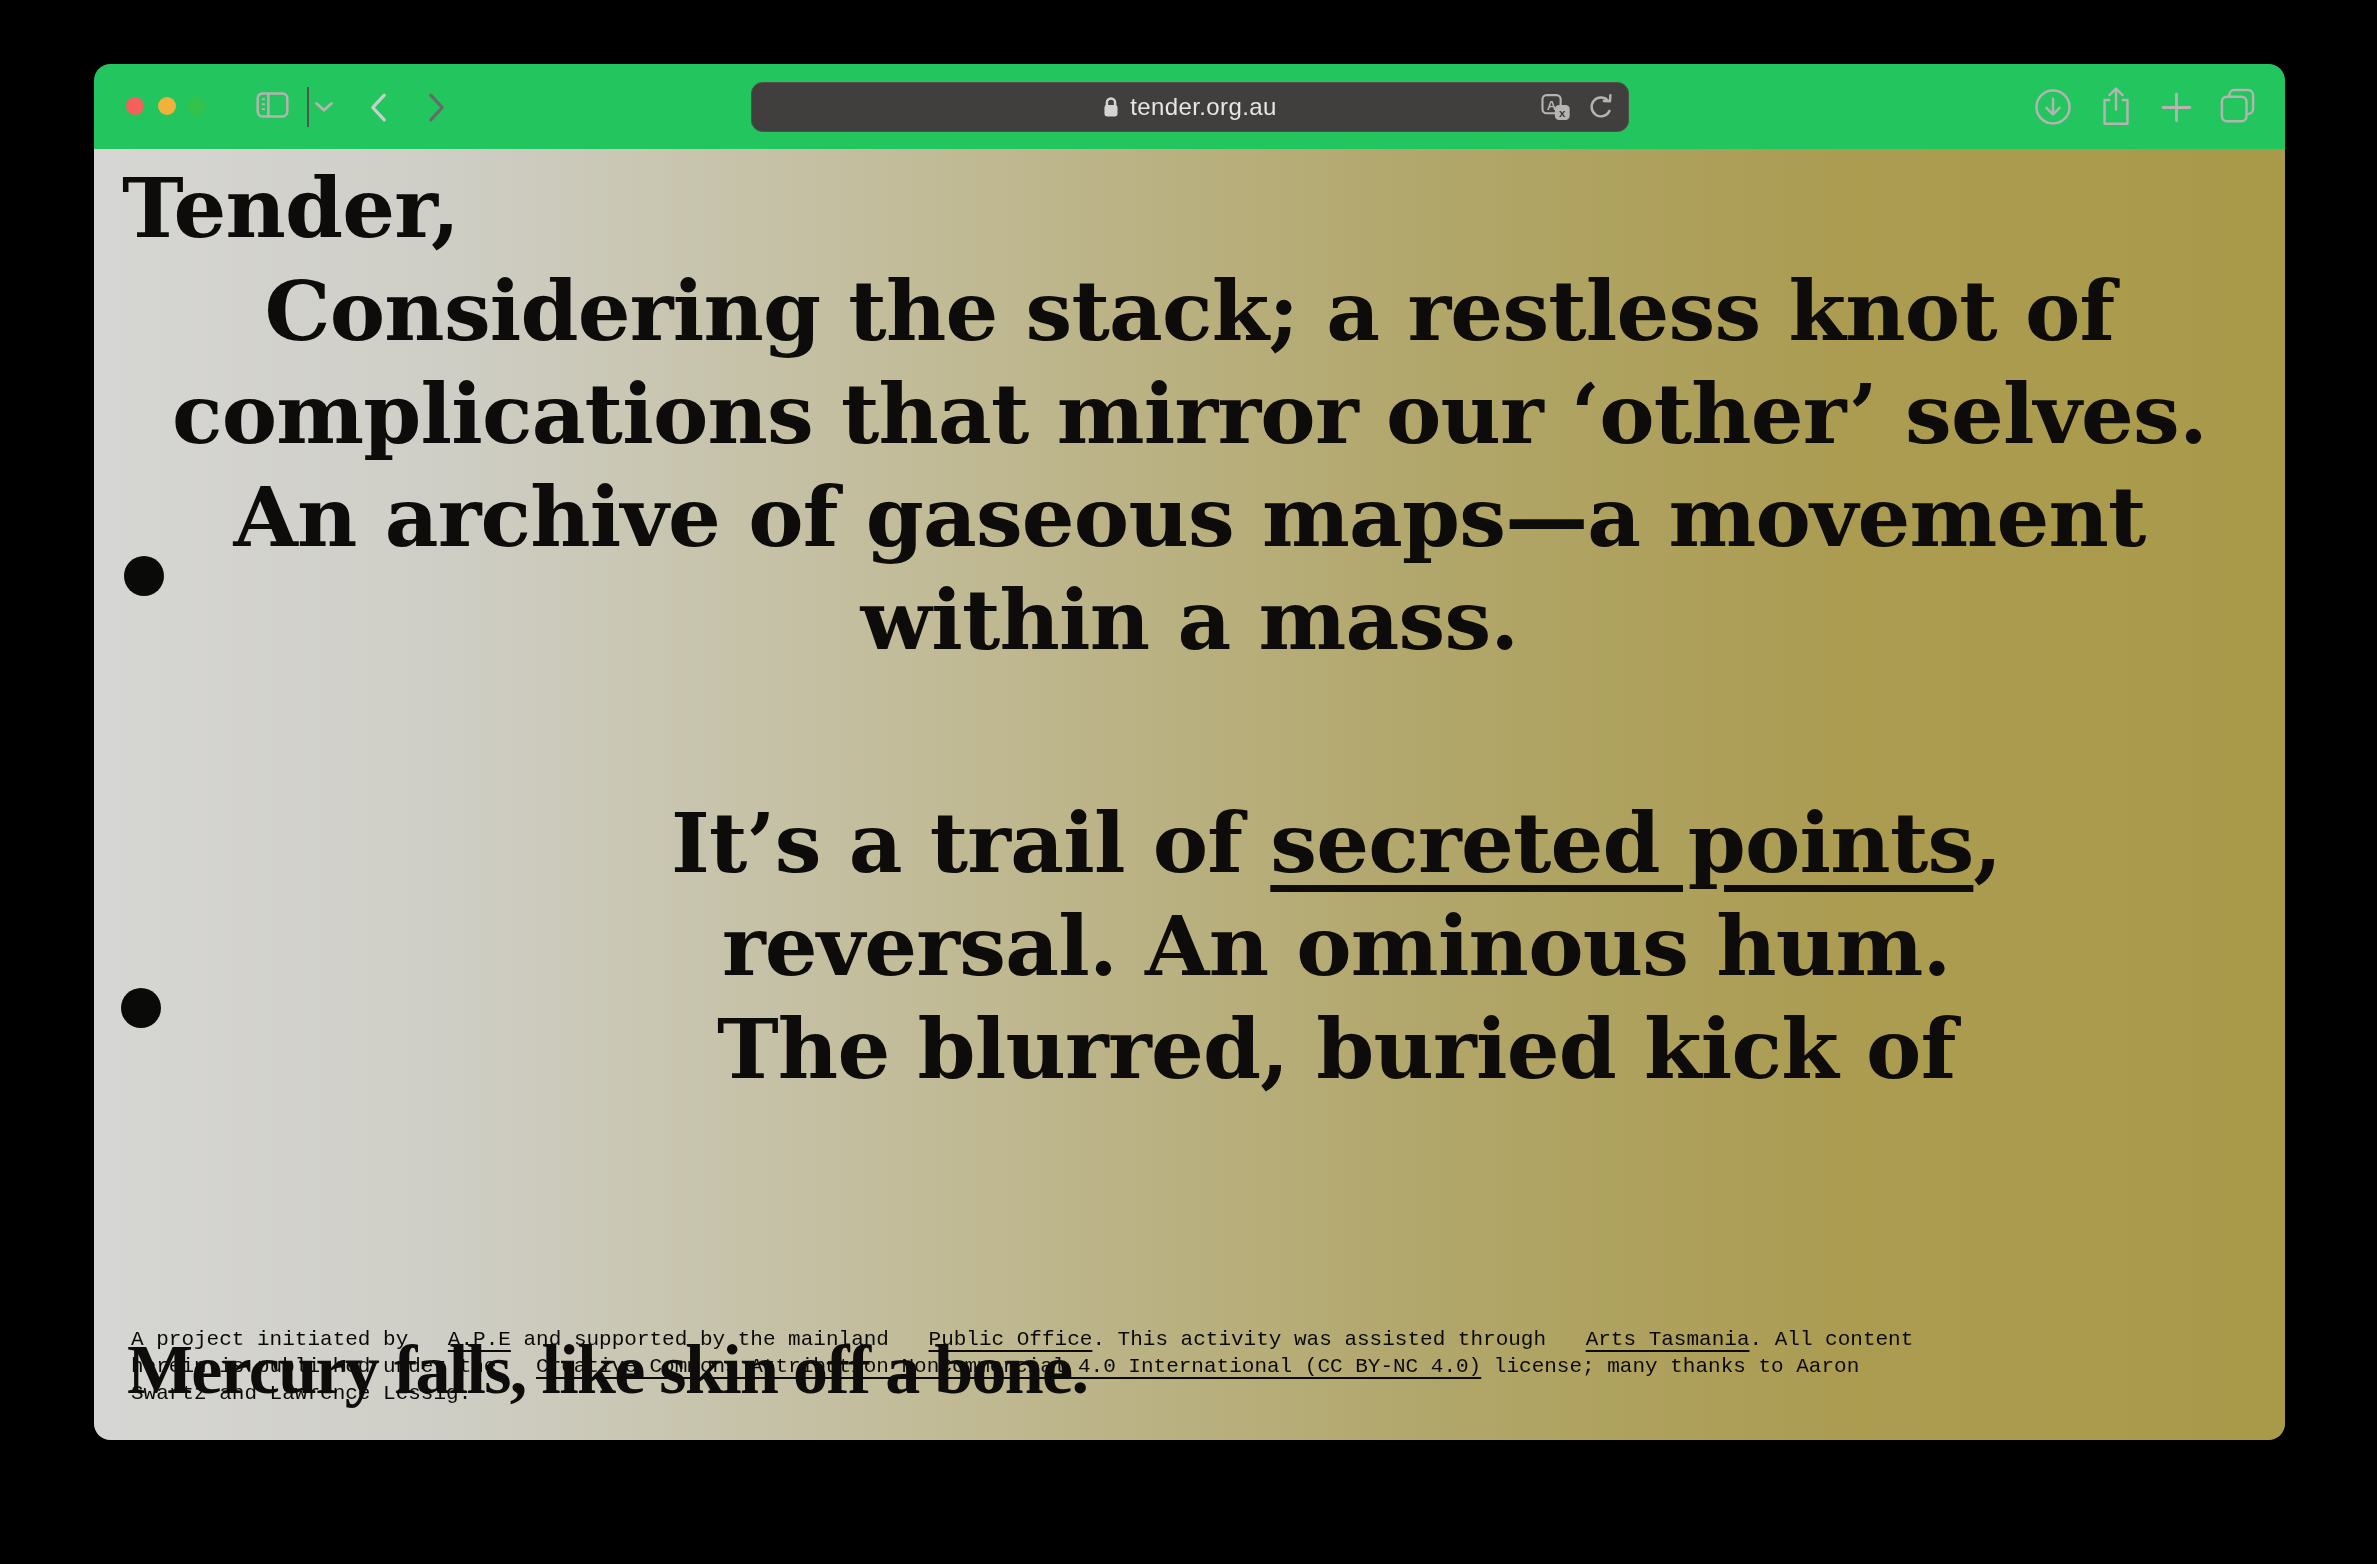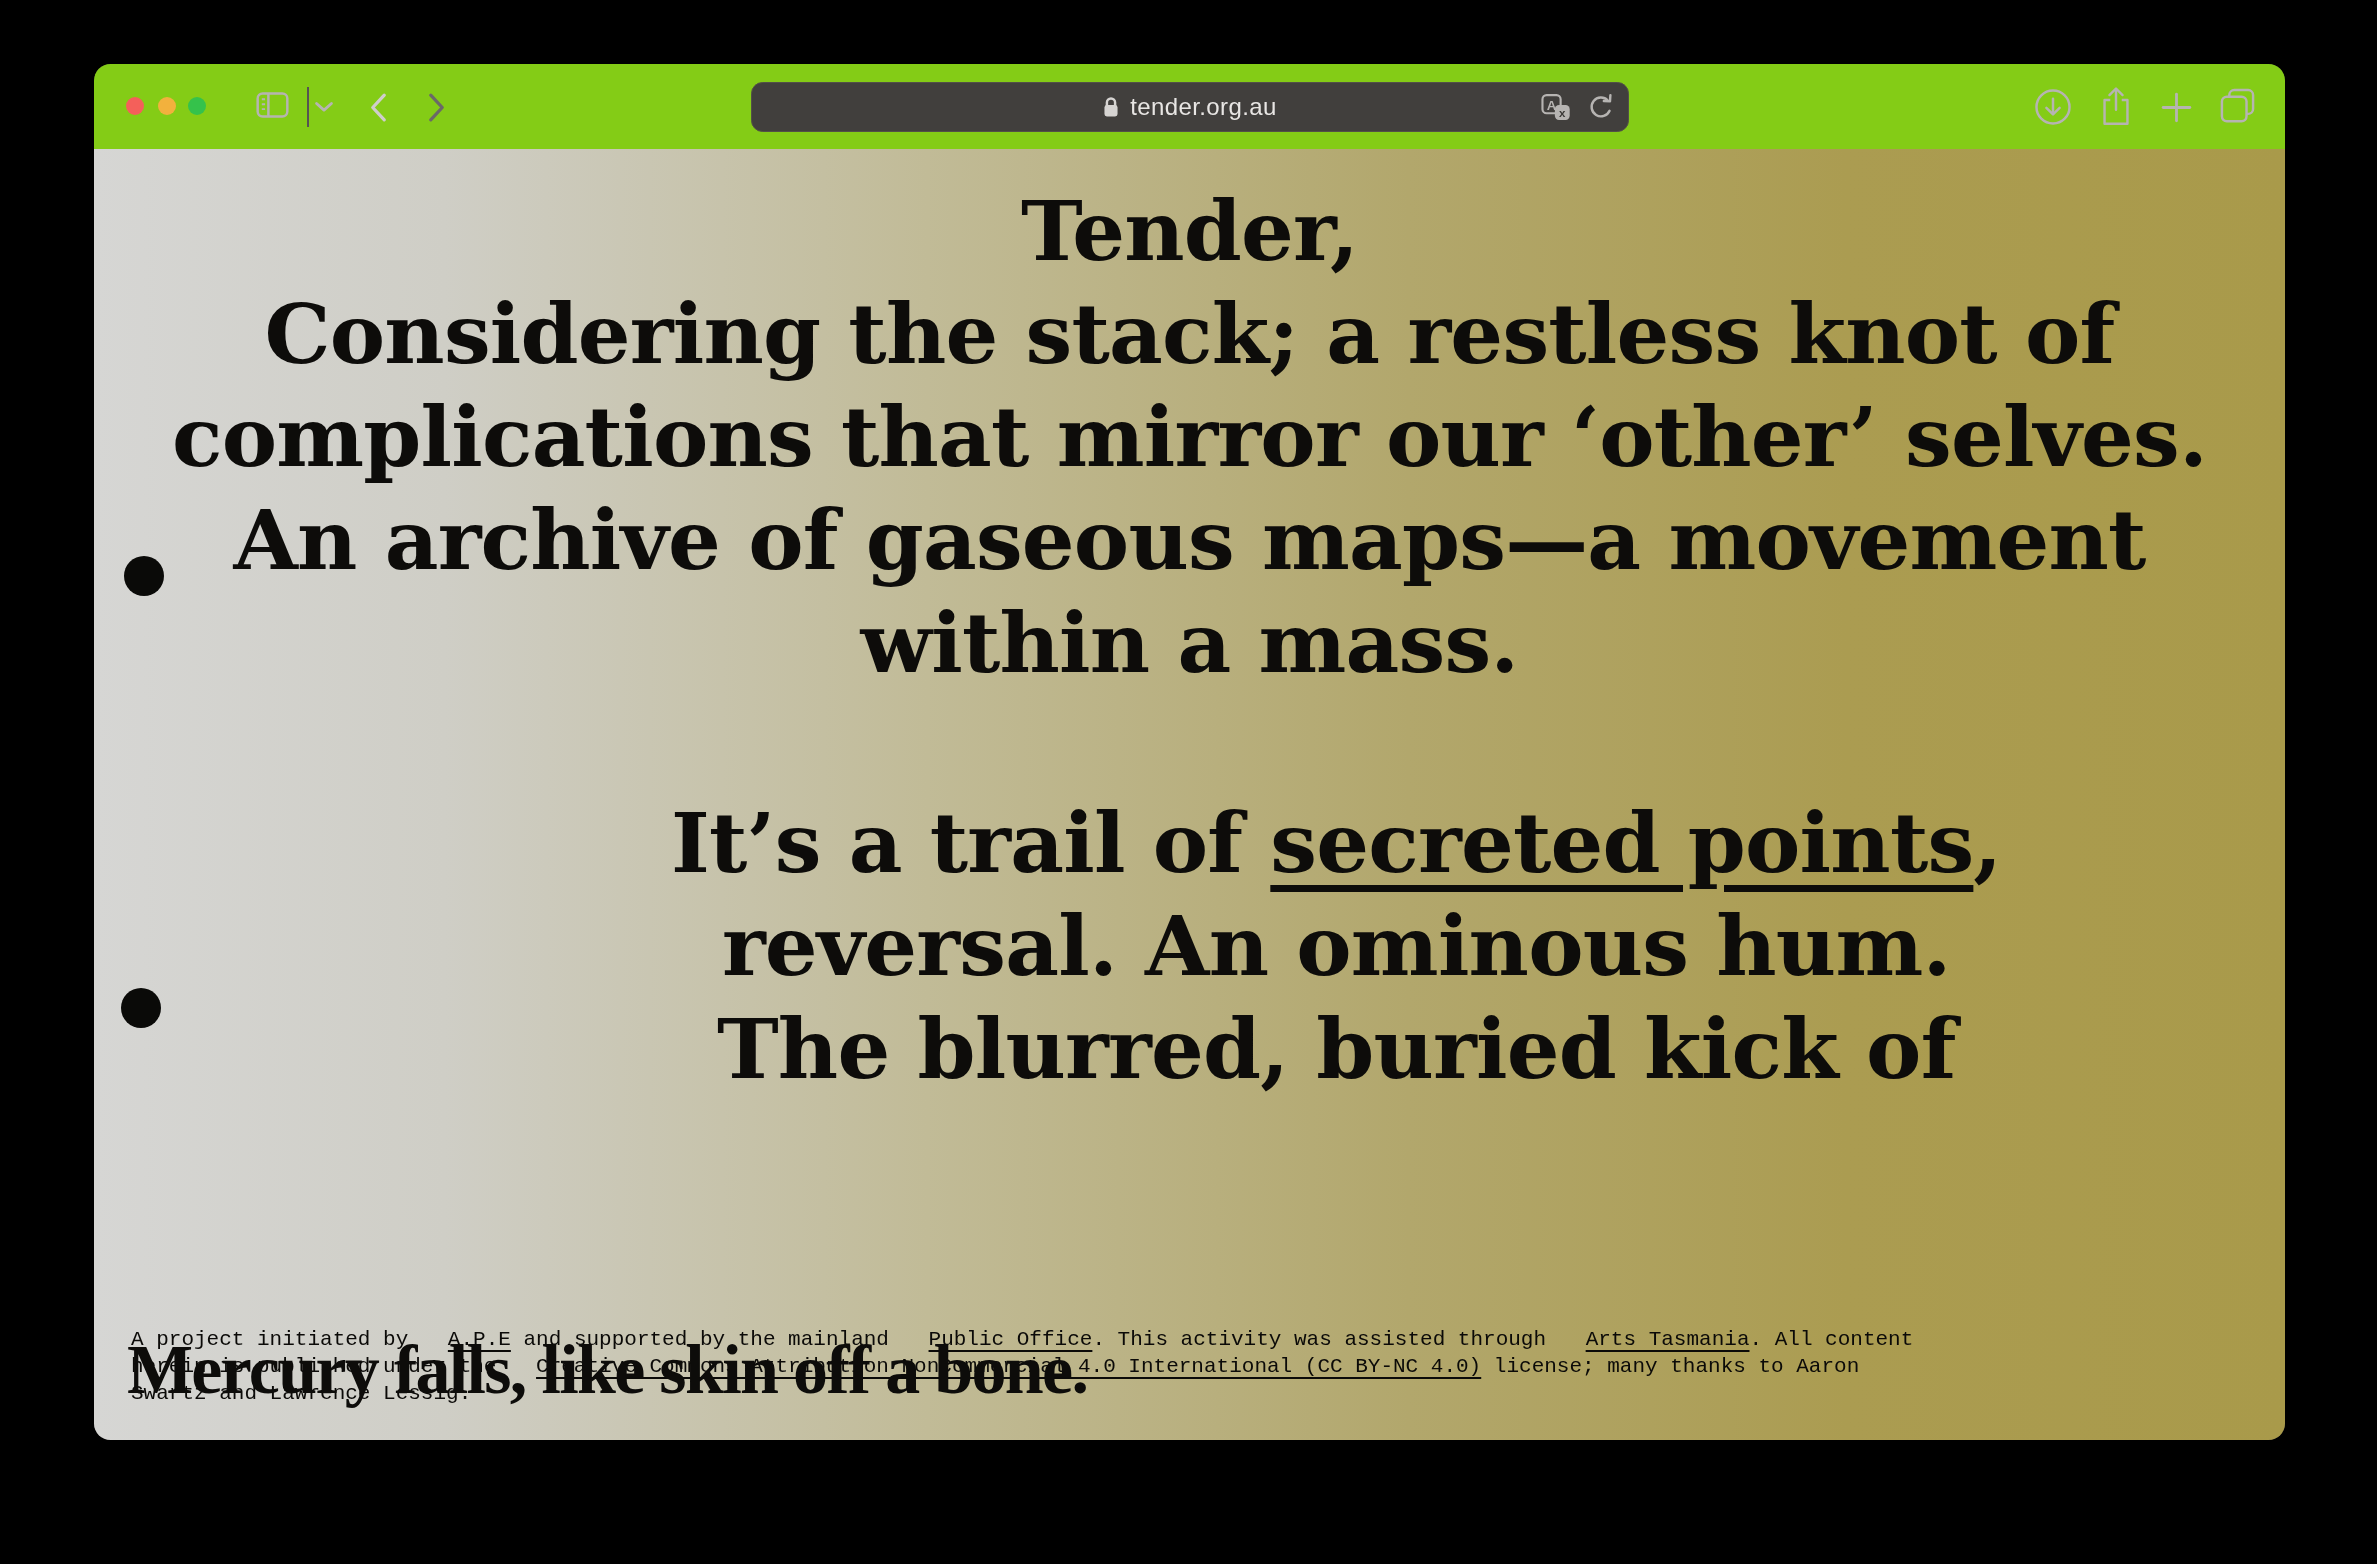--- a/index.html
+++ b/index.html
@@ -1,42 +1,42 @@
 <!DOCTYPE html>
 <html style="font-size:13.2px"><head>
 <meta charset="utf-8">
 <style>
   html,body{margin:0;padding:0;background:#000;}
   body{width:2377px;height:1565px;position:relative;font-family:"Liberation Sans",sans-serif;overflow:hidden;}
 
   .window{position:absolute;left:94px;top:64px;width:2191px;height:1376px;border-radius:16.6px;overflow:hidden;background:#3a3836;}
 
   
-  .titlebar{position:relative;height:85px;background:#84cc16;}
+  .titlebar{position:relative;height:85px;background:#22c55e;}
   .traffic{position:absolute;top:33px;width:18px;height:18px;border-radius:50%;}
   .tl-close{left:32px;}  .tl-min{left:64px;}  .tl-zoom{left:94px;}
 
   .chrome-icon{position:absolute;display:flex;align-items:center;justify-content:center;}
   .chrome-icon svg{display:block;}
   .divider{position:absolute;left:213px;top:23px;width:1.7px;height:40px;background:#565452;}
 
   
   .addressbar{position:absolute;left:50%;top:18px;transform:translateX(-50%);width:876px;height:48px;
     background:#413f3d;border:1.7px solid #525048;border-radius:11.6px;display:flex;align-items:center;justify-content:center;}
   .addr-center{display:flex;align-items:center;gap:10px;color:#e8e6e4;font-size:24px;letter-spacing:0.4px;}
   .addr-right{position:absolute;right:11.6px;top:0;height:100%;display:flex;align-items:center;gap:13.2px;}
 
   
   .content{position:relative;height:1291px;
     background:linear-gradient(90deg,#d6d6d4 0%,#cfcec6 16%,#c1bb97 38%,#b2a76c 60%,#ab9c51 80%,#a99a4a 100%);}
 
   .bigtext{position:absolute;color:#0d0c0a;font-family:"DejaVu Serif","Liberation Serif",serif;
     font-weight:700;font-size:83px;line-height:103px;letter-spacing:-0.8px;white-space:nowrap;}
   .bigtext .tline{white-space:nowrap;text-align:center;}
-  .center-line{text-align:center;white-space:nowrap;margin-top:23px;}
+  .center-line{text-align:left;white-space:nowrap;}
 
   .block1{left:28px;top:8.3px;right:28px;}
   .block2{left:577px;top:643px;}
   .mercury{left:33px;top:1167px;font-size:70px;line-height:108px;letter-spacing:-1.7px;z-index:3;font-family:Liberation Serif, serif;}
 
   .bigtext a.lnk{color:inherit;text-decoration:underline;text-decoration-thickness:6.6px;text-underline-offset:13.2px;}
 
   .bullet{position:absolute;width:40px;height:40px;border-radius:50%;background:#0a0a08;z-index:2;}
   .bullet1{left:30px;top:407px;}
   .bullet2{left:27px;top:839px;}

